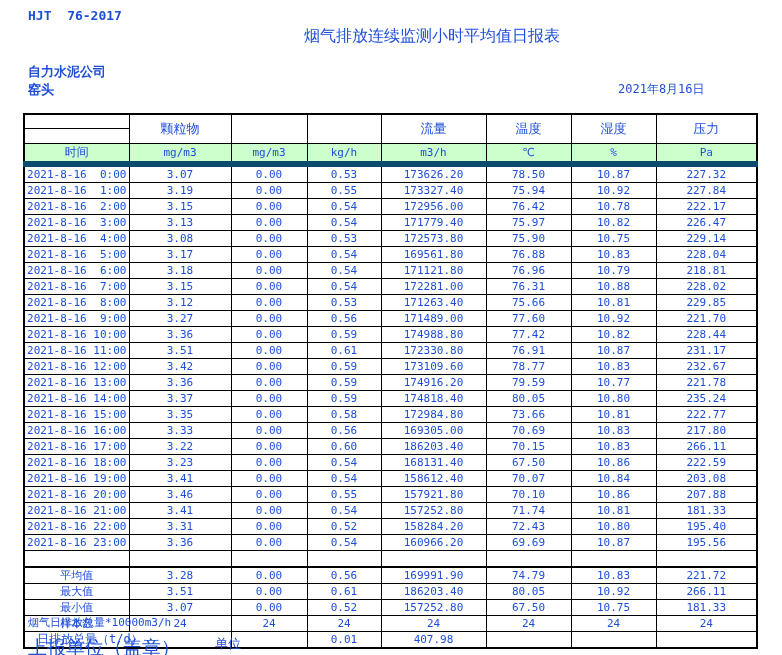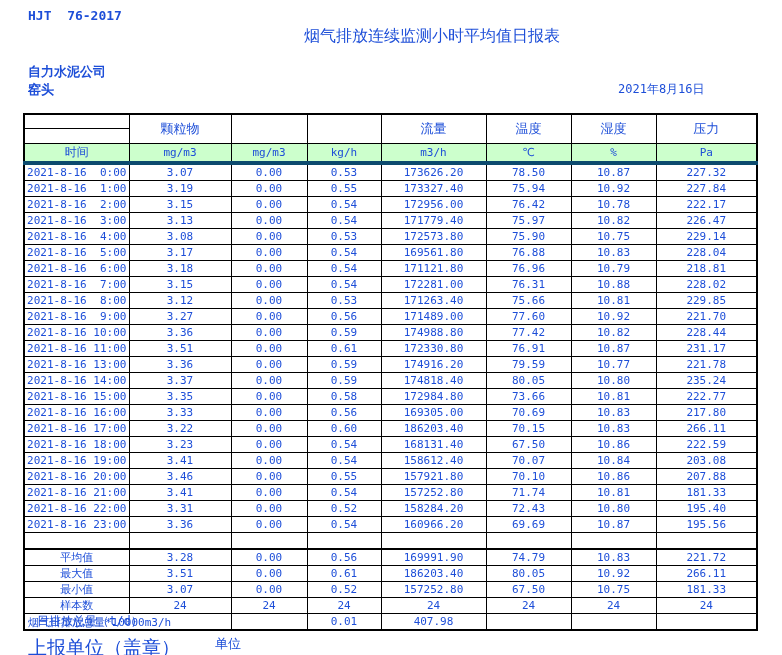--- a/index.html
+++ b/index.html
@@ -49,21 +49,21 @@
     overflow:hidden;
     white-space:pre;
   }
   tr.group-row td{height:28px;line-height:28px;font-size:13px;font-family:Liberation Serif, serif;}
   td.split-cell{padding:0;}
   td.split-cell .half{height:13px;border-bottom:1px solid #000;}
   td.split-cell .half2{height:14px;}
   tr.units-row td{
     background:#ccffcc;
     height:17px;line-height:17px;
-    border-bottom:4px solid #0c4a6e;
+    border-bottom:6px solid #0c4a6e;
     font-size:11px;
   }
   tr.units-row td.time-header{font-size:12px;}
   tbody.data tr td{font-size:11px;}
   tr.spacer-row td{border-bottom:2px solid #000;}
   tr.total-row td.total-label{text-align:left;padding-left:12px;font-size:12px;}
   .note1{position:absolute;left:28px;top:615px;font-size:11px;}
   .note2{position:absolute;left:28px;top:635px;font-size:19px;}
   .note3{position:absolute;left:215px;top:635px;font-size:13px;}
 </style>
@@ -226,20 +226,30 @@
           <td>2021-8-16 11:00</td>
           <td>3.51</td>
           <td>0.00</td>
           <td>0.61</td>
           <td>172330.80</td>
           <td>76.91</td>
           <td>10.87</td>
           <td>231.17</td>
         </tr>
         <tr>
+          <td>2021-8-16 12:00</td>
+          <td>3.42</td>
+          <td>0.00</td>
+          <td>0.59</td>
+          <td>173109.60</td>
+          <td>78.77</td>
+          <td>10.83</td>
+          <td>232.67</td>
+        </tr>
+        <tr>
           <td>2021-8-16 13:00</td>
           <td>3.36</td>
           <td>0.00</td>
           <td>0.59</td>
           <td>174916.20</td>
           <td>79.59</td>
           <td>10.77</td>
           <td>221.78</td>
         </tr>
         <tr>

